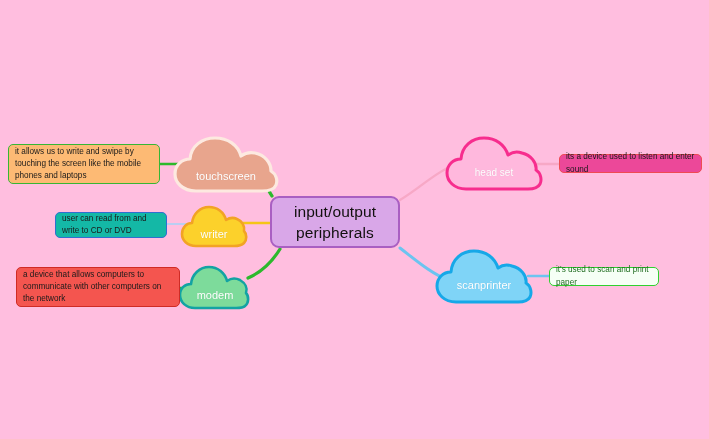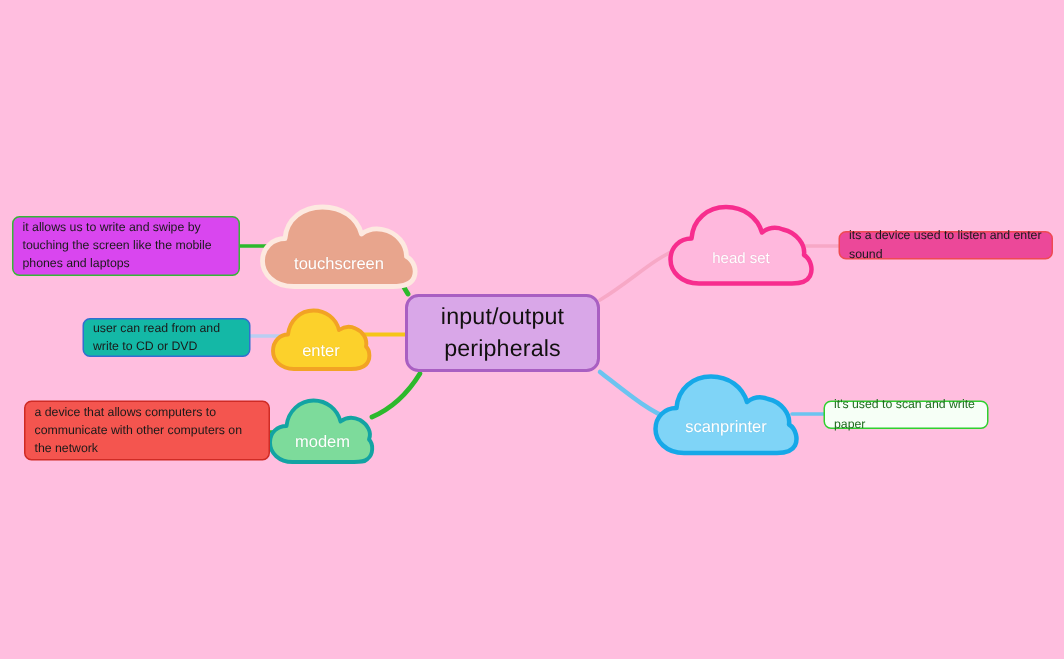--- a/index.html
+++ b/index.html
@@ -79,21 +79,21 @@
     line-height: 1.48;
     padding: 4px 5px 4px 6px;
     color: #1a1a1a;
     display: flex;
     align-items: center;
   }
   .note span {
     display: block;
   }
   .note-green {
-    background: #d946ef;
+    background: #fdba74;
     border: 1.5px solid #36b636;
   }
   .note-blue {
     background: #14b8a6;
     border: 1.5px solid #2f6fd0;
   }
   .note-red {
     background: #f4554f;
     border: 1.5px solid #cf2b25;
   }
@@ -143,21 +143,21 @@
     </svg>
     <div class="cloud-label" style="top:36px;">touchscreen</div>
   </div>
 
   <div class="cloud" style="left:180px; top:204px; width:68px; height:46px;">
     <svg width="68" height="46" viewBox="0 0 68 46">
       <path d="M16 42 C7 42 2 36 2 30 C2 23 7 19 12 19 C13 10 20 3 29 3
                C37 3 44 8 46 16 C49 14 53 13 57 15 C62 17 65 22 64 27
                C67 30 67 36 64 39 C62 41 58 42 54 42 Z" fill="#fcd12b" stroke="#f2a324" stroke-width="2.6" stroke-linejoin="round"></path>
     </svg>
-    <div class="cloud-label" style="top:24px;">enter</div>
+    <div class="cloud-label" style="top:24px;">writer</div>
   </div>
 
   <div class="cloud" style="left:178px; top:264px; width:74px; height:48px;">
     <svg width="74" height="48" viewBox="0 0 74 48">
       <path d="M17 44 C8 44 2 38 2 31 C2 24 7 20 13 20 C14 10 22 3 31 3
                C40 3 47 9 49 17 C53 14 58 14 62 16 C67 19 70 24 68 29
                C71 32 71 39 67 42 C65 44 62 44 58 44 Z" fill="#7ddb9b" stroke="#13a3a3" stroke-width="2.6" stroke-linejoin="round"></path>
     </svg>
     <div class="cloud-label" style="top:25px;">modem</div>
   </div>
@@ -194,16 +194,16 @@
 
   <div class="note note-red" style="left:16px; top:267px; width:164px; height:40px;">
     <span>a device that allows computers to communicate with other computers on the network</span>
   </div>
 
   <div class="note note-pinkred" style="left:559px; top:154px; width:143px; height:19px;">
     <span>its a device used to listen and enter sound</span>
   </div>
 
   <div class="note note-whitegreen" style="left:549px; top:267px; width:110px; height:19px;">
-    <span>it's used to scan and write paper</span>
+    <span>it's used to scan and print paper</span>
   </div>
 
 </div>
 
 </body></html>

